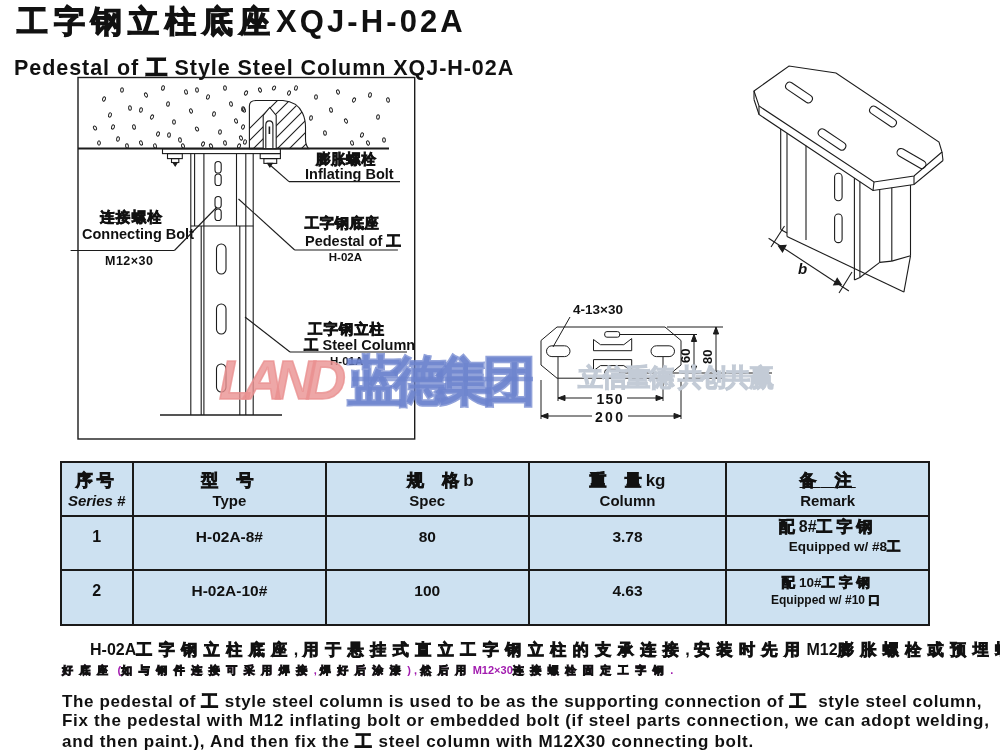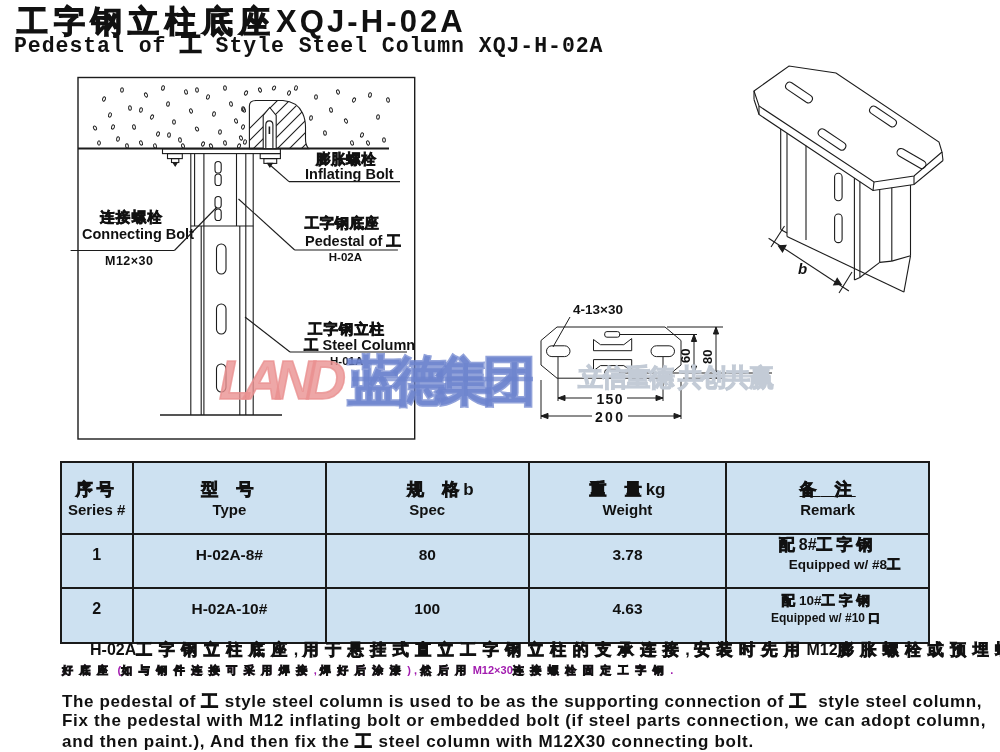--- a/index.html
+++ b/index.html
@@ -11,21 +11,21 @@
 .cjp{letter-spacing:6.5px;-webkit-text-stroke:0.9px #111;}
 .tc{border:2px solid #1a1a1a;padding:0;vertical-align:middle;}
 .datarow .tc{padding-bottom:13px;}
 svg text{font-family:"Liberation Sans",sans-serif;}
 </style>
 </head>
 <body>
 
 <div class="abs b" style="left:17px;top:1px;font-size:31px;white-space:nowrap;color:#111;"><span class="cj" style="font-size:31px;">工字钢立柱底座</span><span style="letter-spacing:3.1px;">XQJ-H-02A</span></div>
 
-<div class="abs b" style="left:14px;top:30px;font-size:21.5px;white-space:nowrap;color:#111;letter-spacing:0.95px;font-family:Liberation Mono, monospace;">Pedestal of <span class="cj" style="letter-spacing:0px;">工</span> Style Steel Column XQJ-H-02A</div>
+<div class="abs b" style="left:14px;top:53px;font-size:21.5px;white-space:nowrap;color:#111;letter-spacing:0.95px;">Pedestal of <span class="cj" style="letter-spacing:0px;">工</span> Style Steel Column XQJ-H-02A</div>
 
 <svg class="abs" style="left:0;top:0;" width="1000" height="752" viewBox="0 0 1000 752" fill="none" stroke="none">
 <g id="LEFTDRAW" stroke="#1c1c1c" stroke-width="1.1" fill="none">
 
 <rect x="78" y="77.5" width="336.7" height="361.5" stroke-width="1.4"></rect>
 
 <line x1="78" y1="148.6" x2="389" y2="148.6" stroke-width="2"></line>
 
 <g id="SPECK" stroke-width="1">
 <ellipse cx="95" cy="128" rx="1.4" ry="2.2" transform="rotate(-30 95 128)"></ellipse>
@@ -302,36 +302,36 @@
 <table style="border-collapse:collapse;table-layout:fixed;width:868.5px;height:164px;background:#cde1f1;text-align:center;color:#111;">
 <colgroup>
         <col style="width:72.3px">
         <col style="width:193.2px">
         <col style="width:202.6px">
         <col style="width:197.8px">
         <col style="width:202.6px">
       </colgroup>
 
 <tbody>
-        <tr style="height:72px;">
+        <tr style="height:54px;">
 <td class="tc">
             <div class="b" style="font-size:17px;"><span class="cjt">序号</span></div>
-            <div class="b" style="font-size:15px;">Series #</div>
+            <div class="b" style="font-size:15px;font-style:italic;">Series #</div>
           </td>
 <td class="tc">
             <div class="b" style="font-size:17px;"><span class="cjt">型</span>&nbsp;&nbsp;&nbsp;<span class="cjt">号</span></div>
             <div class="b" style="font-size:15px;">Type</div>
           </td>
 <td class="tc">
             <div class="b" style="font-size:17px;margin-left:26px;"><span class="cjt">规</span>&nbsp;&nbsp;&nbsp;<span class="cjt">格</span>b</div>
             <div class="b" style="font-size:15px;">Spec</div>
           </td>
 <td class="tc">
             <div class="b" style="font-size:17px;"><span class="cjt">重</span>&nbsp;&nbsp;&nbsp;<span class="cjt">量</span>kg</div>
-            <div class="b" style="font-size:15px;">Weight</div>
+            <div class="b" style="font-size:15px;">Column</div>
           </td>
 <td class="tc">
             <div class="b" style="font-size:17px;text-decoration:underline;"><span class="cjt">备</span>&nbsp;&nbsp;&nbsp;<span class="cjt">注</span></div>
             <div class="b" style="font-size:15px;">Remark</div>
           </td>
 </tr>
 
 <tr style="height:54px;" class="datarow">
 <td class="tc b" style="font-size:16px;">1</td>
 <td class="tc b" style="font-size:15.5px;">H-02A-8#</td>
@@ -358,16 +358,16 @@
 </div>
 
 <div id="PARA" class="abs" style="left:0;top:0;width:1000px;">
 
 <div class="abs b" style="left:90px;top:640px;font-size:16px;white-space:nowrap;color:#111;">H-02A<span class="cjp">工字钢立柱底座</span>, <span class="cjp">用于悬挂式直立工字钢立柱的支承连接</span>, <span class="cjp">安装时先用</span>M12<span class="cjp">膨胀螺栓或预埋螺栓固定</span></div>
 
 <div class="abs b" style="left:62px;top:663px;font-size:11px;white-space:nowrap;color:#a21caf;"><span class="cjp">好底座</span> (<span class="cjp">如与钢件连接可采用焊接</span>, <span class="cjp">焊好后涂漆</span>) , <span class="cjp">然后用</span>M12×30<span class="cjp">连接螺栓固定工字钢</span>.</div>
 
 <div class="abs b" style="left:62px;top:690px;font-size:17px;white-space:nowrap;color:#111;letter-spacing:0.62px;">The pedestal of <span class="cjp">工</span>style steel column is used to be as the supporting connection of <span class="cjp">工</span> style steel column,</div>
 
-<div class="abs b" style="left:62px;top:710.5px;font-size:17px;white-space:nowrap;color:#111;letter-spacing:0.68px;">Fix the pedestal with M12 inflating bolt or embedded bolt (if steel parts connection, we can adopt column,</div>
+<div class="abs b" style="left:62px;top:710.5px;font-size:17px;white-space:nowrap;color:#111;letter-spacing:0.68px;">Fix the pedestal with M12 inflating bolt or embedded bolt (if steel parts connection, we can adopt welding,</div>
 
 <div class="abs b" style="left:62px;top:730px;font-size:17px;white-space:nowrap;color:#111;letter-spacing:0.7px;text-align:right;">and then paint.), And then fix the <span class="cjp">工</span>steel column with M12X30 connecting bolt.</div>
 </div>
 
 </body></html>

